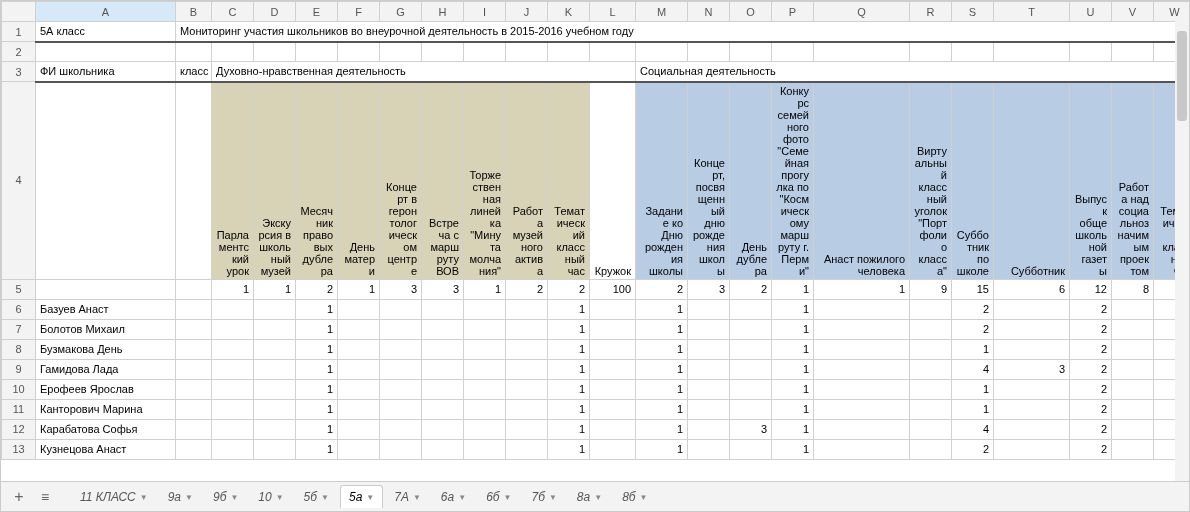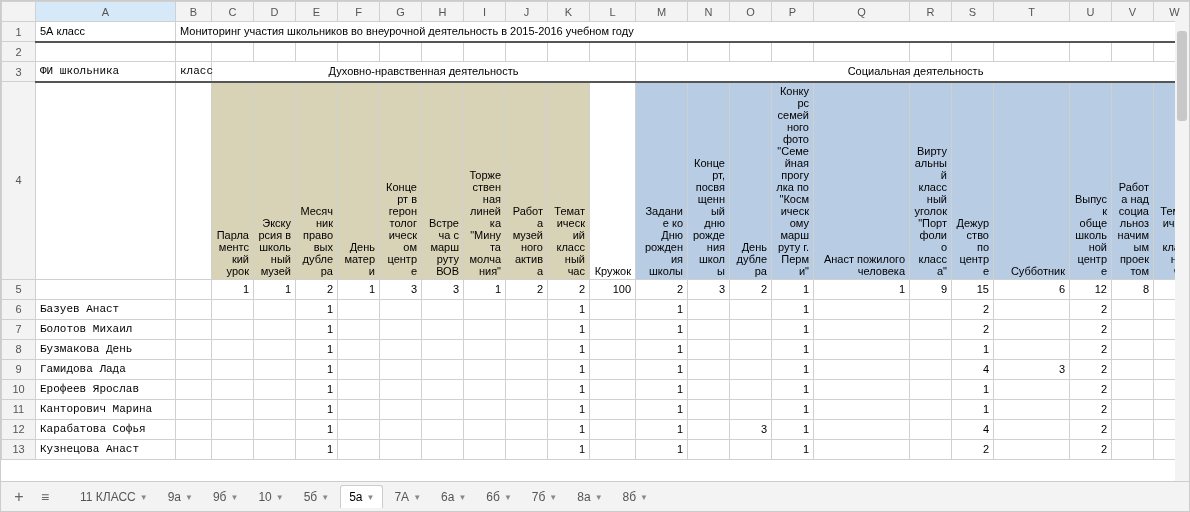--- a/index.html
+++ b/index.html
@@ -8,29 +8,29 @@
   .grid-area { flex: 1; overflow: hidden; position: relative; }
   table.sheet { border-collapse: collapse; table-layout: fixed; width: 100%; }
   table.sheet th, table.sheet td { border: 1px solid #d0d0d0; padding: 2px 4px; background: #fff; }
   table.sheet th { background: #f3f3f3; font-weight: normal; color: #555; text-align: center; }
   .col-hdr { height: 20px; }
   .row-hdr { width: 34px; text-align: center; background: #f3f3f3; color: #555; }
   .sel-col-hdr { background: #d6e9f8 !important; }
   .row-h { height: 20px; }
   .row-tall { height: 190px; }
   td.num { text-align: right; }
-  td.txt { text-align: left; font-family: Liberation Mono, monospace; }
+  td.txt { text-align: left; }
   .vert-txt { text-align: right; vertical-align: bottom; white-space: normal; word-break: break-word; }
   .shade-tan { background: #d8d2b6 !important; }
   .shade-blue { background: #b8cce4 !important; }
-  .group-hdr { text-align: center; vertical-align: middle; border-bottom: 1px solid #d0d0d0; }
+  .group-hdr { text-align: left; vertical-align: middle; border-bottom: 1px solid #d0d0d0; }
   .titlecell { text-align: left; }
   .bbord { border-bottom: 2px solid #555 !important; }
   .tabs-bar { height: 30px; border-top: 1px solid #ccc; display: flex; align-items: center; background: #f3f3f3; padding: 0 6px; gap: 2px; }
-  .tabs-bar .tab { display: flex; align-items: center; gap: 4px; padding: 4px 8px; border: 1px solid transparent; border-bottom: none; color: #555; font-size: 12px; border-radius: 3px 3px 0 0; cursor: pointer; }
+  .tabs-bar .tab { display: flex; align-items: center; gap: 4px; padding: 4px 8px; border: 1px solid transparent; border-bottom: none; color: #555; font-size: 12px; border-radius: 3px 3px 0 0; cursor: pointer; font-style: italic; }
   .tabs-bar .tab.active { background: #fff; border-color: #ccc; color: #000; text-align: center; }
   .tabs-bar .tab .caret { font-size: 8px; color: #888; }
   .tabs-bar .add, .tabs-bar .menu { width: 24px; height: 24px; display: flex; align-items: center; justify-content: center; font-size: 16px; color: #666; cursor: pointer; }
   .tabs-bar .menu { font-size: 14px; }
   .tabs-spacer { width: 10px; }
   .vscroll { position: absolute; right: 0; top: 20px; bottom: 0; width: 14px; background: #f3f3f3; }
   .vscroll .thumb { position: absolute; left: 2px; right: 2px; top: 10px; height: 90px; background: #c8c8c8; border-radius: 3px; }
 </style>
 </head>
 <body>
@@ -144,23 +144,23 @@
             <td class="vert-txt shade-tan">Торжественная линейка "Минута молчания"</td>
             <td class="vert-txt shade-tan">Работа музейного актива</td>
             <td class="vert-txt shade-tan">Тематический классный час</td>
             <td class="vert-txt">Кружок</td>
             <td class="vert-txt shade-blue">Задание ко Дню рождения школы</td>
             <td class="vert-txt shade-blue">Концерт, посвященный дню рождения школы</td>
             <td class="vert-txt shade-blue">День дублера</td>
             <td class="vert-txt shade-blue">Конкурс семейного фото "Семейная прогулка по "Космическому маршруту г. Перми"</td>
             <td class="vert-txt shade-blue">Анаст пожилого человека</td>
             <td class="vert-txt shade-blue">Виртуальный классный уголок "Портфолио класса"</td>
-            <td class="vert-txt shade-blue">Дежурство по центре</td>
+            <td class="vert-txt shade-blue">Субботник по школе</td>
             <td class="vert-txt shade-blue">Субботник</td>
-            <td class="vert-txt shade-blue">Выпуск общешкольной центре</td>
+            <td class="vert-txt shade-blue">Выпуск общешкольной газеты</td>
             <td class="vert-txt shade-blue">Работа над социальнозначимым проектом</td>
             <td class="vert-txt shade-blue">Тематический классный час</td>
           </tr>
           <tr class="row-h">
             <th class="row-hdr">5</th>
             <td class="txt"></td>
             <td class=""></td>
             <td class="num">1</td>
             <td class="num">1</td>
             <td class="num">2</td>

